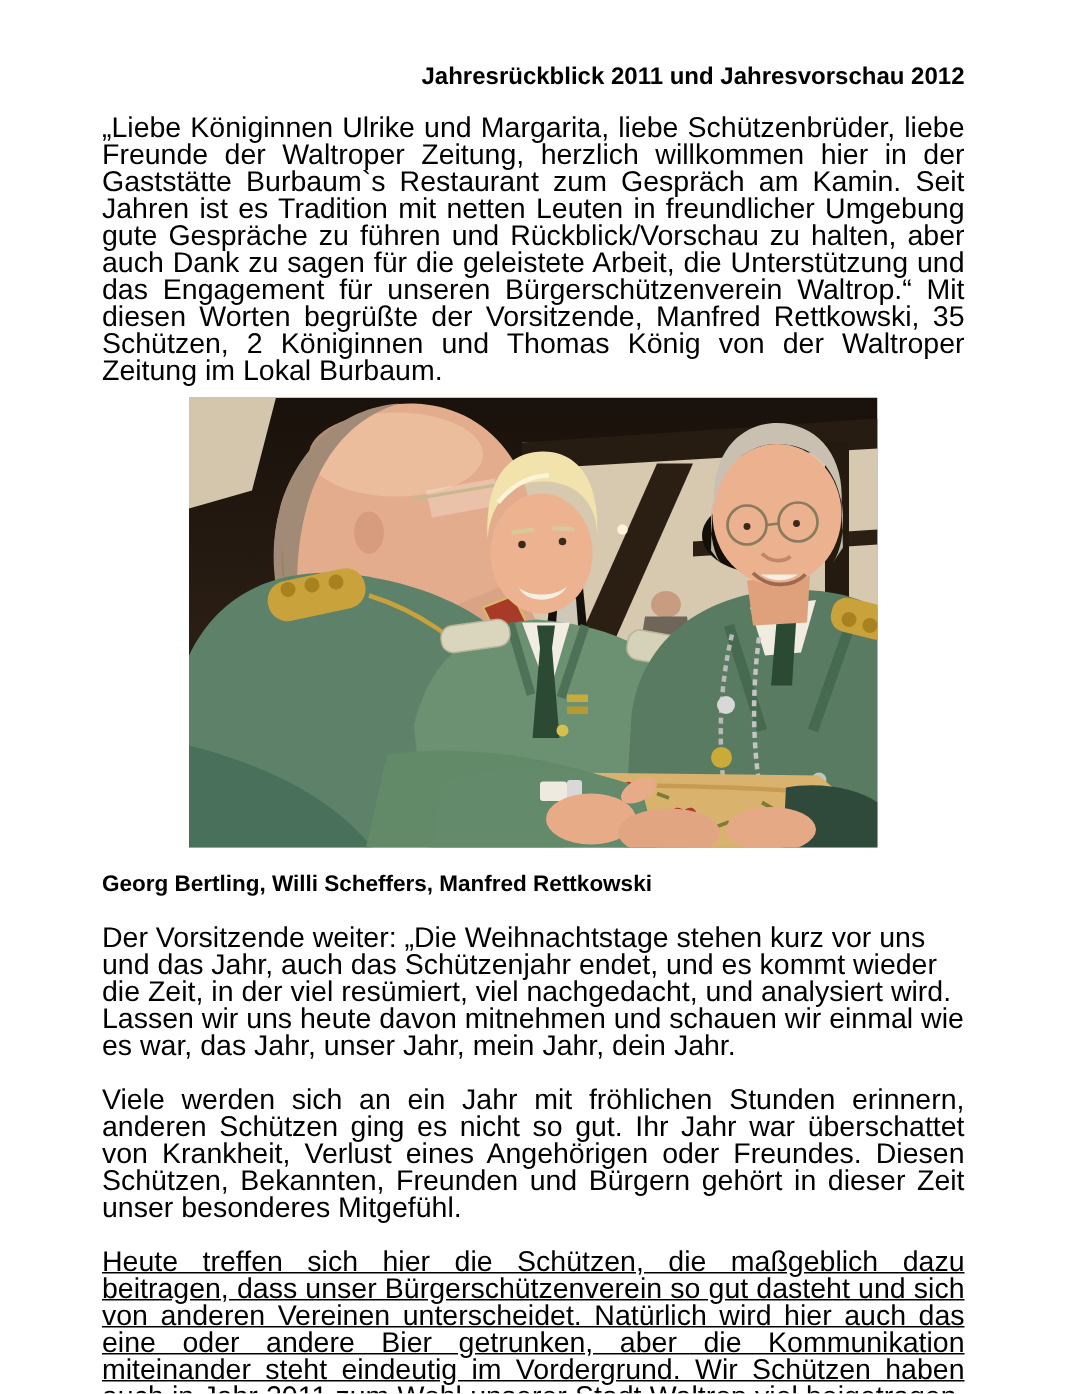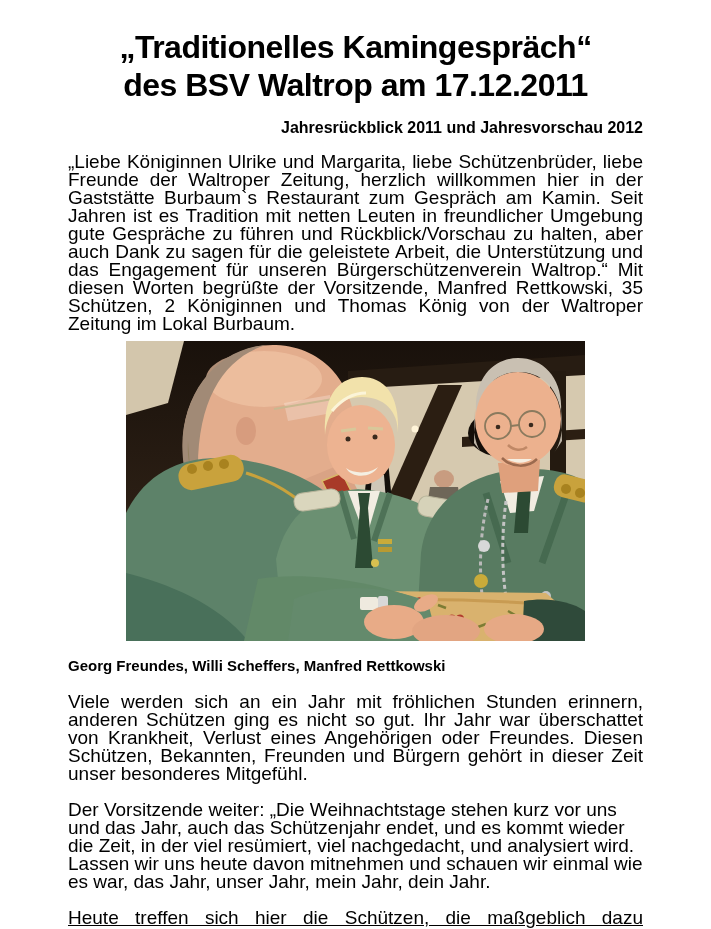--- a/index.html
+++ b/index.html
@@ -45,24 +45,20 @@
     margin: 16px 0 0 0;
   }
   p.tight { margin-top: 18px; }
 </style>
 </head>
 <body>
 
 <div class="page">
   <div class="content">
 
-    <h1 class="title">
-      <span class="title-line">„Traditionelles Kamingespräch“</span>
-      <span class="title-line">des BSV Waltrop am 17.12.2011</span>
-    </h1>
 
     <div class="subtitle">Jahresrückblick 2011 und Jahresvorschau 2012</div>
 
     <p class="body justify">„Liebe Königinnen Ulrike und Margarita, liebe Schützenbrüder, liebe Freunde der Waltroper Zeitung, herzlich willkommen hier in der Gaststätte Burbaum`s Restaurant zum Gespräch am Kamin. Seit Jahren ist es Tradition mit netten Leuten in freundlicher Umgebung gute Gespräche zu führen und Rückblick/Vorschau zu halten, aber auch Dank zu sagen für die geleistete Arbeit, die Unterstützung und das Engagement für unseren Bürgerschützenverein Waltrop.“ Mit diesen Worten begrüßte der Vorsitzende, Manfred Rettkowski, 35 Schützen, 2 Königinnen und Thomas König von der Waltroper Zeitung im Lokal Burbaum.</p>
 
     <figure class="photo-figure">
       <svg class="photo-svg" viewBox="0 0 459 300" role="img" xmlns="http://www.w3.org/2000/svg" aria-label="Drei Schützen in grünen Uniformen im Gespräch am Tisch im Lokal Burbaum">
         <defs>
           <linearGradient id="bgDark" x1="0" y1="0" x2="0" y2="1">
             <stop offset="0" stop-color="#19110b"></stop>
@@ -186,22 +182,22 @@
           <rect x="252" y="255" width="10" height="13" rx="2" fill="#d8d8d8"></rect>
           <ellipse cx="268" cy="281" rx="30" ry="17" fill="#e8ab87"></ellipse>
           <ellipse cx="300" cy="262" rx="13" ry="7" transform="rotate(-28 300 262)" fill="#e8ab87"></ellipse>
           <ellipse cx="320" cy="290" rx="34" ry="16" fill="#e2a582"></ellipse>
           <path d="M398,260 C420,256 445,260 459,270 L459,300 L396,300 Z" fill="#2f4a3a"></path>
           <ellipse cx="388" cy="288" rx="30" ry="15" fill="#e6a985"></ellipse>
         </g>
       </svg>
     </figure>
 
-    <p class="caption">Georg Freundes, Willi Scheffers, Manfred Rettkowski</p>
+    <p class="caption">Georg Bertling, Willi Scheffers, Manfred Rettkowski</p>
+
+    <p class="body tight">Der Vorsitzende weiter: „Die Weihnachtstage stehen kurz vor uns und das Jahr, auch das Schützenjahr endet, und es kommt wieder die Zeit, in der viel resümiert, viel nachgedacht, und analysiert wird. Lassen wir uns heute davon mitnehmen und schauen wir einmal wie es war, das Jahr, unser Jahr, mein Jahr, dein Jahr.</p>
 
     <p class="body tight justify">Viele werden sich an ein Jahr mit fröhlichen Stunden erinnern, anderen Schützen ging es nicht so gut. Ihr Jahr war überschattet von Krankheit, Verlust eines Angehörigen oder Freundes. Diesen Schützen, Bekannten, Freunden und Bürgern gehört in dieser Zeit unser besonderes Mitgefühl.</p>
-
-    <p class="body tight">Der Vorsitzende weiter: „Die Weihnachtstage stehen kurz vor uns und das Jahr, auch das Schützenjahr endet, und es kommt wieder die Zeit, in der viel resümiert, viel nachgedacht, und analysiert wird. Lassen wir uns heute davon mitnehmen und schauen wir einmal wie es war, das Jahr, unser Jahr, mein Jahr, dein Jahr.</p>
 
     <p class="body tight justify justify-last">Heute  treffen sich hier die Schützen, die maßgeblich dazu beitragen, dass unser Bürgerschützenverein so gut dasteht und sich von anderen Vereinen unterscheidet. Natürlich wird hier auch das eine oder andere Bier getrunken, aber die Kommunikation miteinander steht eindeutig im Vordergrund. Wir Schützen haben auch in Jahr 2011 zum Wohl unserer Stadt Waltrop viel beigetragen.</p>
 
   </div>
 </div>
 
 </body></html>

